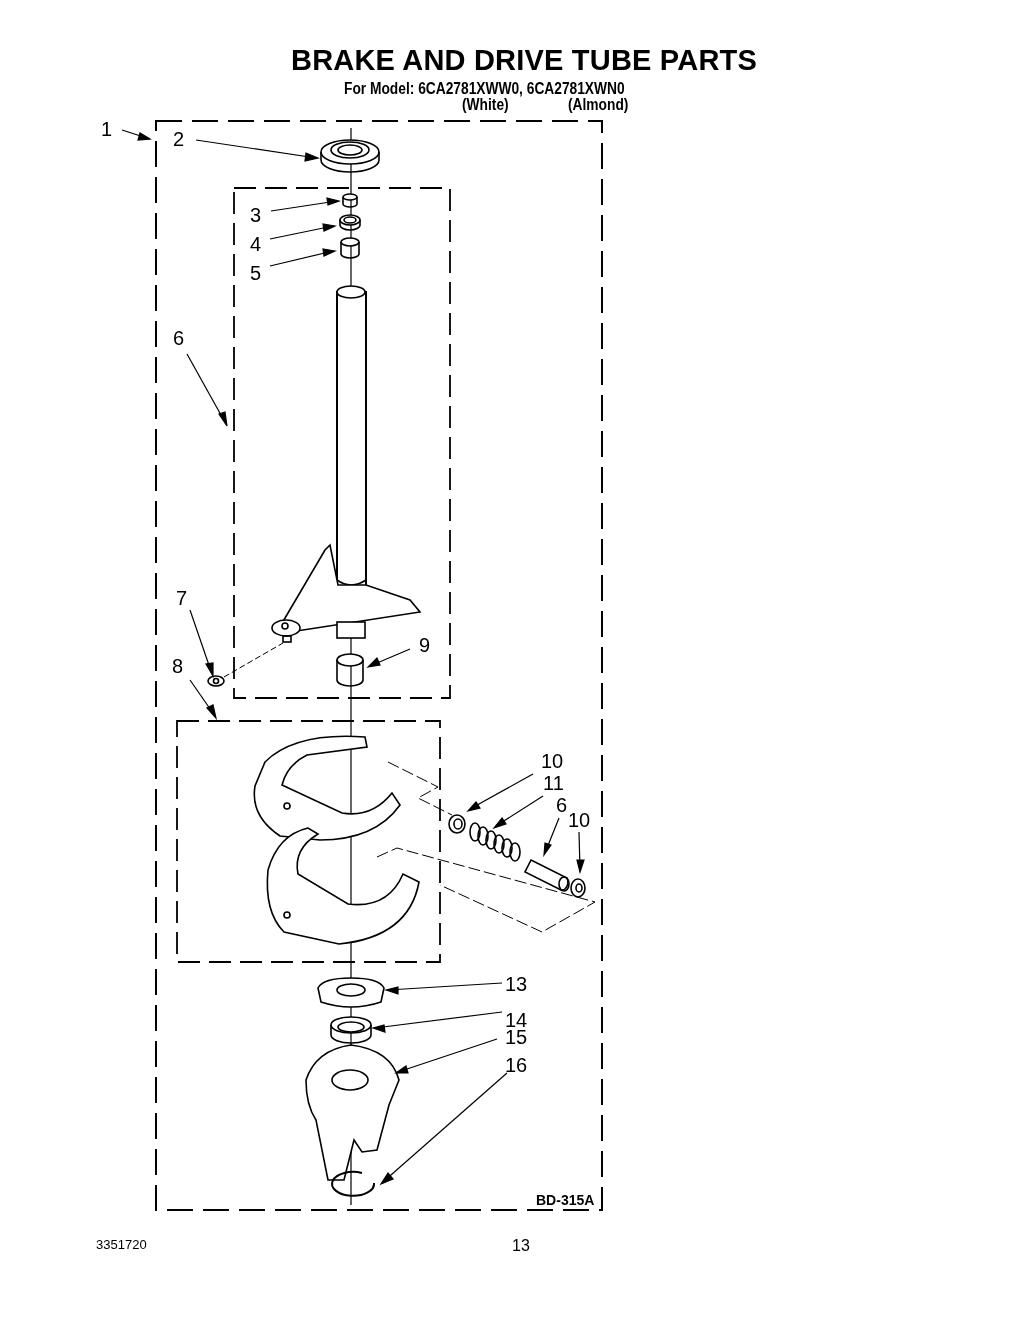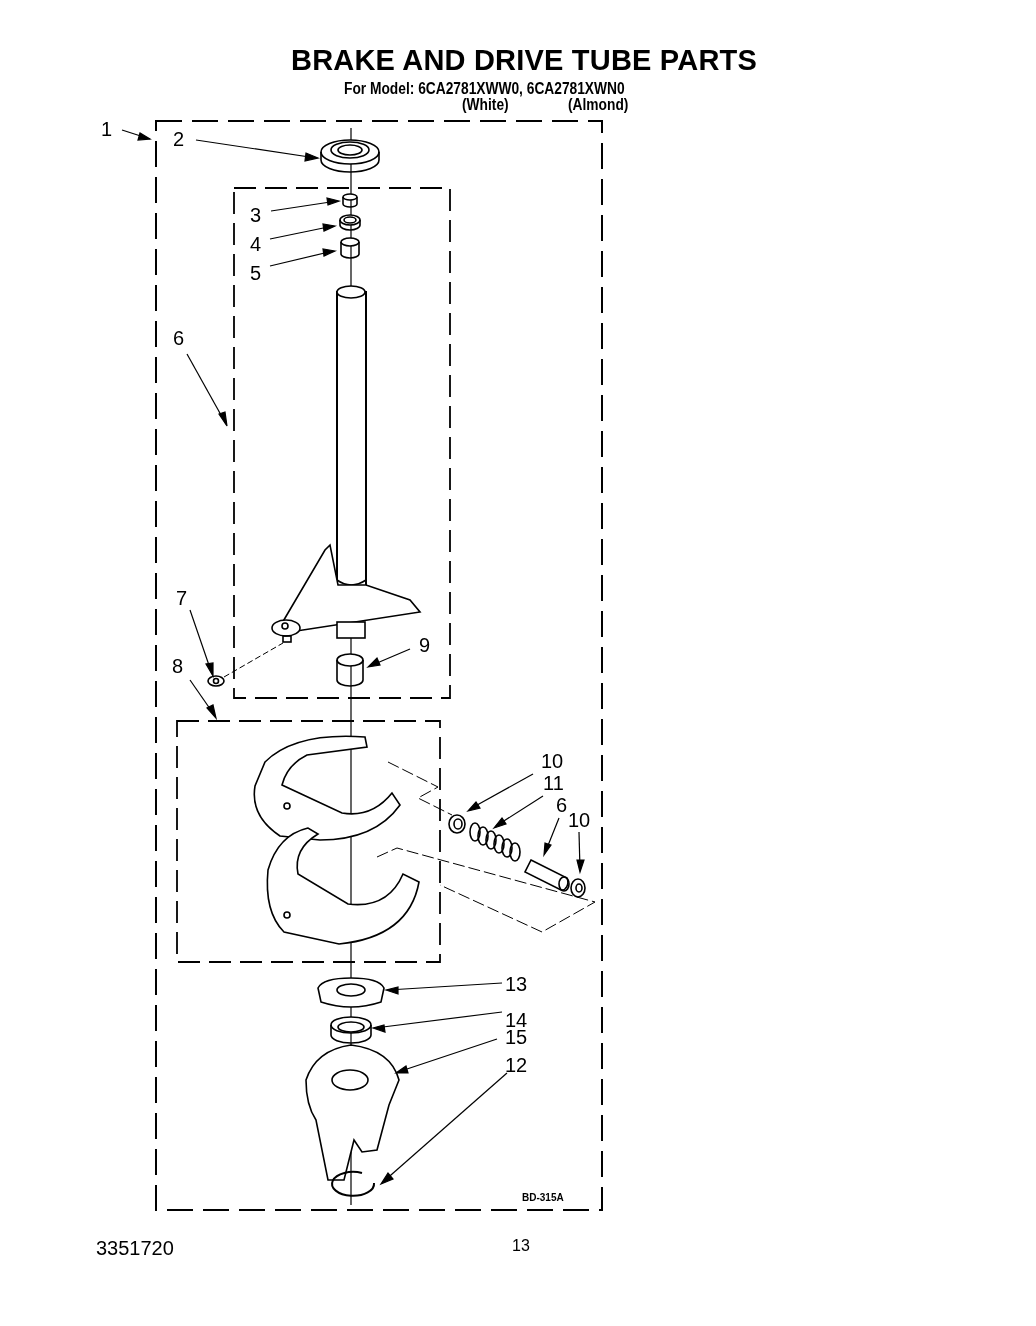--- a/index.html
+++ b/index.html
@@ -2,23 +2,23 @@
 <html><head>
   <meta charset="utf-8">
   <style>
     html, body { margin: 0; padding: 0; background: #ffffff; }
     body { width: 1036px; height: 1326px; position: relative; overflow: hidden; font-family: "Liberation Sans", sans-serif; color: #000; }
     .title { position: absolute; left: 0; width: 1048px; top: 44px; text-align: center; font-weight: bold; font-size: 29px; letter-spacing: 0.2px; }
     .model-line { position: absolute; left: 344px; top: 80px; font-weight: bold; font-size: 16px; transform: scaleX(0.86); transform-origin: left top; white-space: nowrap; }
     .variant { position: absolute; top: 96px; font-weight: bold; font-size: 16px; transform: scaleX(0.86); transform-origin: left top; white-space: nowrap; }
     .variant.white { left: 462px; }
     .variant.almond { left: 568px; }
-    .footer-left { position: absolute; left: 96px; top: 1237px; font-size: 20px; }
+    .footer-left { position: absolute; left: 96px; top: 1237px; font-size: 13px; }
     .footer-page { position: absolute; left: 512px; top: 1237px; font-size: 16px; }
-    .diag-code { position: absolute; left: 522px; top: 1192px; font-size: 10px; font-weight: bold; }
+    .diag-code { position: absolute; left: 536px; top: 1192px; font-size: 14px; font-weight: bold; }
     .callout { position: absolute; font-size: 20px; line-height: 20px; }
     svg.diagram { position: absolute; left: 0; top: 0; }
   </style>
 </head>
 <body>
 
 <div class="title">BRAKE AND DRIVE TUBE PARTS</div>
 <div class="model-line">For Model: 6CA2781XWW0, 6CA2781XWN0</div>
 <div class="variant white">(White)</div>
 <div class="variant almond">(Almond)</div>
@@ -183,17 +183,17 @@
 <div class="callout" style="left:176px; top:588px;">7</div>
 <div class="callout" style="left:172px; top:656px;">8</div>
 <div class="callout" style="left:419px; top:635px;">9</div>
 <div class="callout" style="left:541px; top:751px;">10</div>
 <div class="callout" style="left:543px; top:773px;">11</div>
 <div class="callout" style="left:556px; top:795px;">6</div>
 <div class="callout" style="left:568px; top:810px;">10</div>
 <div class="callout" style="left:505px; top:974px;">13</div>
 <div class="callout" style="left:505px; top:1002px;margin-top:8px;">14</div>
 <div class="callout" style="left:505px; top:1027px;">15</div>
-<div class="callout" style="left:505px; top:1055px;">12</div>
+<div class="callout" style="left:505px; top:1055px;">16</div>
 
 <div class="diag-code">BD-315A</div>
 <div class="footer-left">3351720</div>
 <div class="footer-page">13</div>
 
 </body></html>

